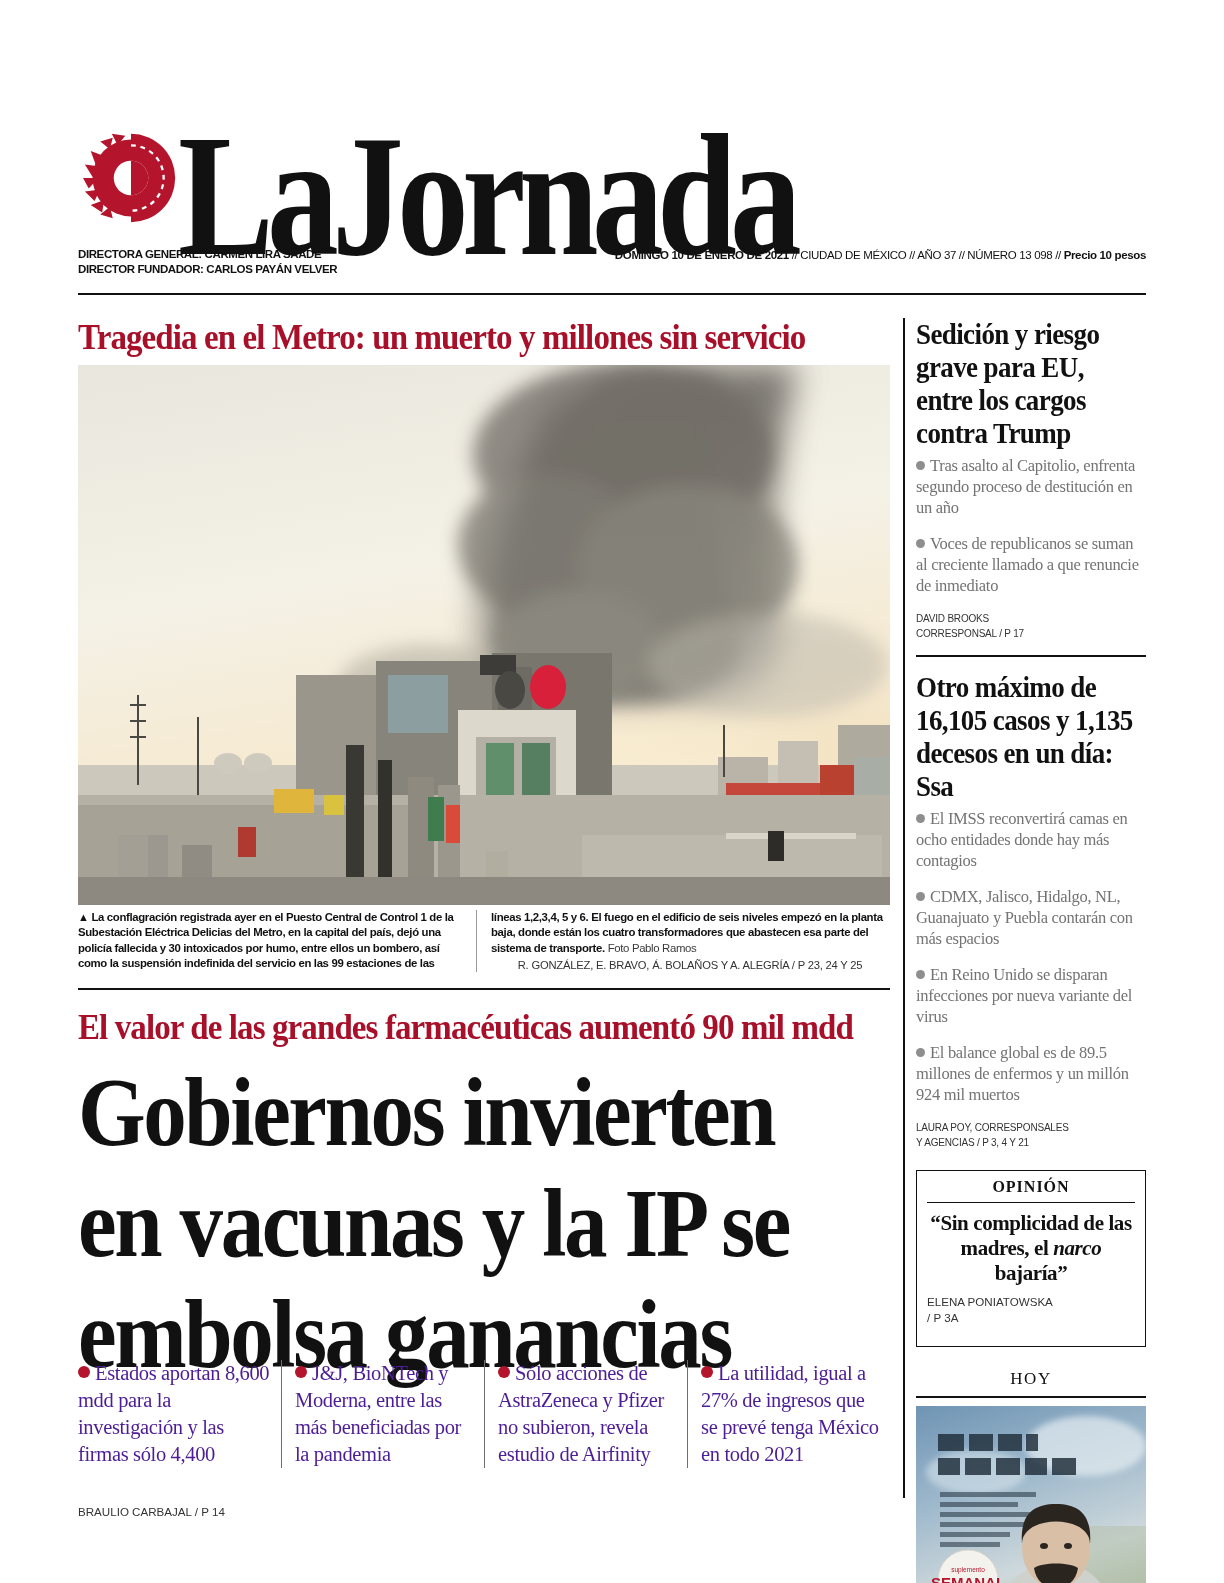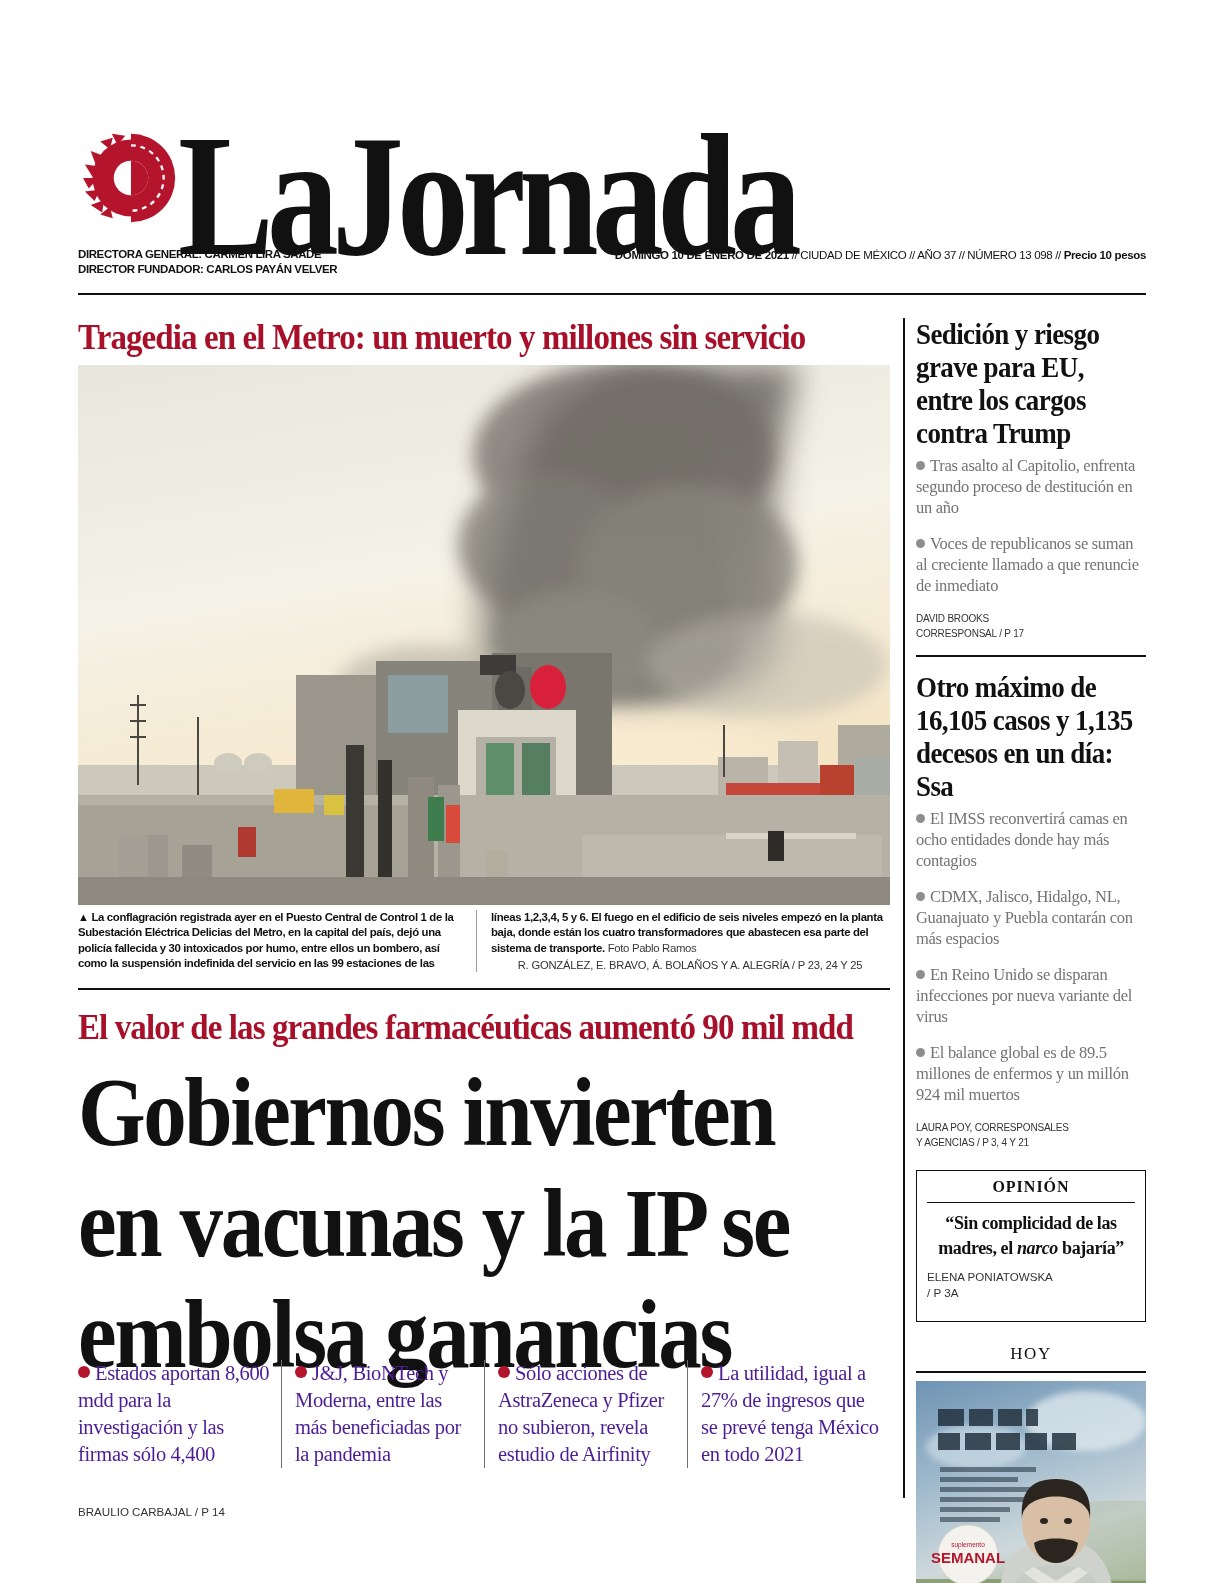--- a/index.html
+++ b/index.html
@@ -92,21 +92,21 @@
   .sb-credit{font-family:"Liberation Sans", sans-serif;font-size:10px;line-height:15px;
     letter-spacing:-0.2px;color:#333;margin-top:2px;}
 
   .sb-rule{height:2px;background:#111;margin:14px 0 14px 0;}
 
   .opinion{border:1px solid #111;padding:7px 10px 22px 10px;margin-top:20px;}
   .op-title{text-align:center;font-family:"Liberation Serif", serif;font-weight:bold;
     font-size:16px;letter-spacing:1px;color:#111;}
   .op-sep{height:1px;background:#111;margin:6px 0 8px 0;}
   .op-quote{text-align:center;font-family:"Liberation Serif", serif;font-weight:bold;
-    font-size:18px;line-height:25px;letter-spacing:-0.4px;color:#111;}
+    font-size:21px;line-height:25px;letter-spacing:-0.4px;color:#111;}
   .op-quote i{font-style:italic;}
   .op-author{font-family:"Liberation Sans", sans-serif;font-size:11.6px;color:#333;margin-top:9px;}
   .op-page{font-family:"Liberation Sans", sans-serif;font-size:11.6px;color:#333;margin-top:3px;}
 
   .hoy{margin-top:22px;}
   .hoy-title{text-align:center;font-family:"Liberation Serif", serif;font-weight:normal;
     font-size:17px;letter-spacing:1.5px;color:#111;}
   .hoy-sep{height:2px;background:#111;margin:7px 0 8px 0;}
   .hoy-img{width:230px;height:244px;overflow:hidden;}
   .hoy-img svg{display:block;}

